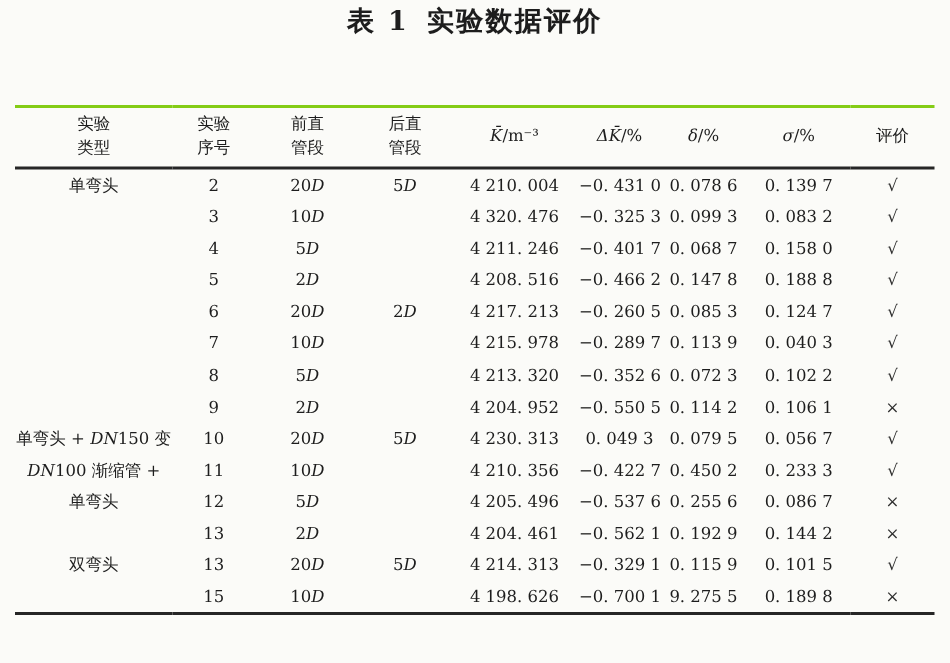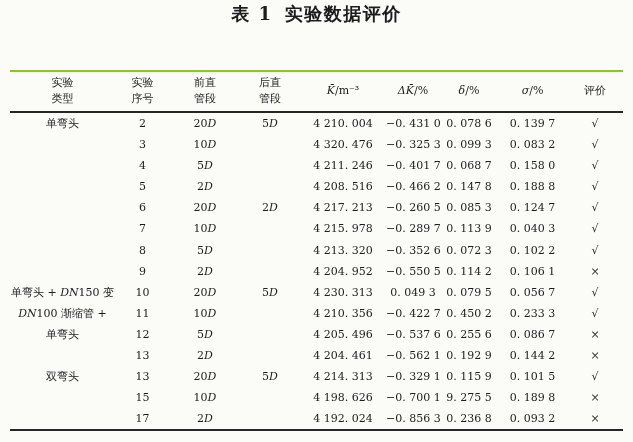--- a/index.html
+++ b/index.html
@@ -235,27 +235,16 @@
           <td></td>
           <td>15</td>
           <td>10<i>D</i></td>
           <td></td>
           <td>4 198. 626</td>
           <td>−0. 700 1</td>
           <td>9. 275 5</td>
           <td>0. 189 8</td>
           <td class="mark-x">×</td>
         </tr>
-        <tr>
-          <td></td>
-          <td>17</td>
-          <td>2<i>D</i></td>
-          <td></td>
-          <td>4 192. 024</td>
-          <td>−0. 856 3</td>
-          <td>0. 236 8</td>
-          <td>0. 093 2</td>
-          <td class="mark-x">×</td>
-        </tr>
       </tbody>
   </table>
 
 </div>
 
 </body></html>

